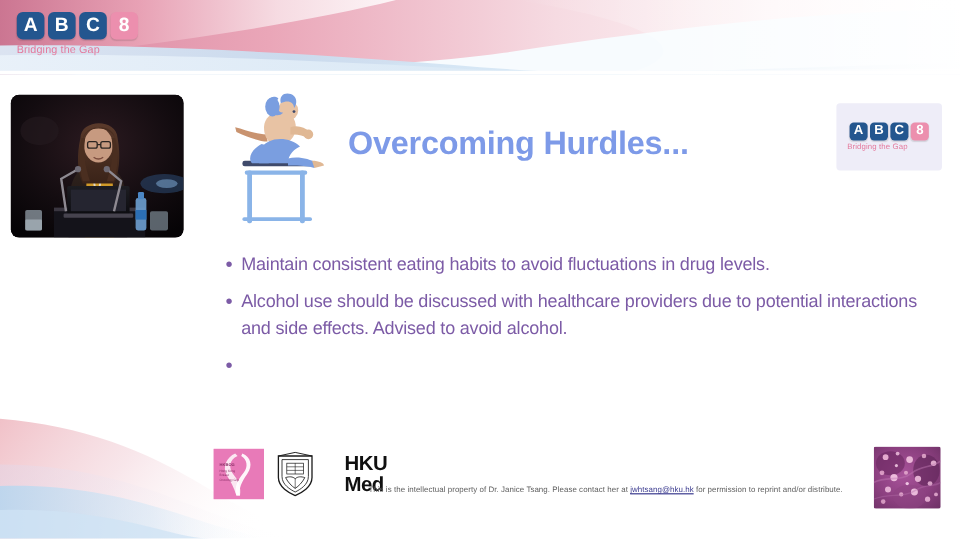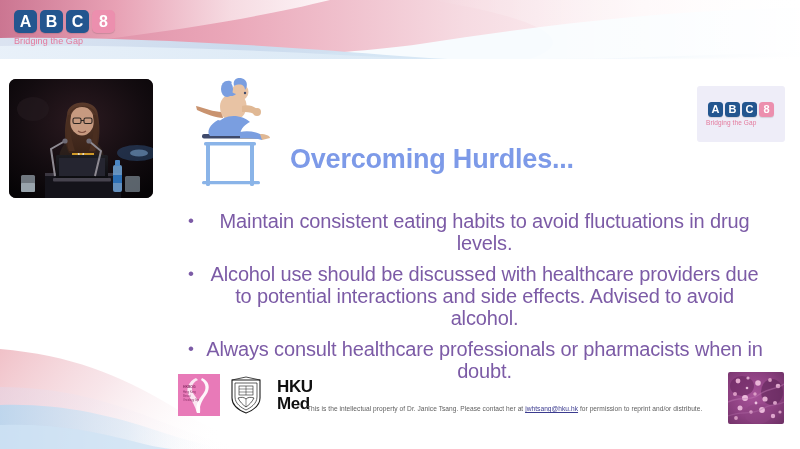--- a/index.html
+++ b/index.html
@@ -120,21 +120,20 @@
   .slide-title {
     position: absolute;
     left: 290px; top: 104px;
     width: 390px;
     color: #7d9ae8;
     font-size: 27px;
     font-weight: bold;
     letter-spacing: -0.2px;
     font-family: "Liberation Sans", sans-serif;
     z-index: 4;
-    margin-top: 40px;
   }
 
   
   .bullets {
     position: absolute;
     left: 188px; top: 210px;
     width: 580px;
     z-index: 4;
   }
   .bullet-row {
@@ -145,25 +144,24 @@
   .bullet-dot {
     color: #7c5ba6;
     font-size: 17px;
     line-height: 22px;
     width: 13px;
     flex: 0 0 13px;
     text-align: left;
   }
   .bullet-text {
     color: #7c5ba6;
-    font-size: 20px;
+    font-size: 15px;
     line-height: 22px;
     font-family: "Liberation Sans", sans-serif;
     letter-spacing: -0.15px;
-    text-align: center;
   }
 
   
   .bottom-wave {
     position: absolute;
     left: 0; bottom: 0;
     width: 330px; height: 140px;
     z-index: 1;
     pointer-events: none;
   }
@@ -188,21 +186,21 @@
 
   .hku-crest { width: 34px; height: 38px; display:block; }
 
   .hku-wordmark {
     font-family: "Liberation Sans", sans-serif;
     font-weight: bold;
     font-size: 17px;
     line-height: 17px;
     color: #101010;
     letter-spacing: -0.4px;
-    margin-left: 5px;
+    margin-left: 15px;
   }
 
   
   .footer-note {
     position: absolute;
     left: 307px; top: 405px;
     font-size: 6.6px;
     color: #5e5e5e;
     font-family: "Liberation Sans", sans-serif;
     letter-spacing: 0.05px;
@@ -409,21 +407,20 @@
     <div class="bullet-row">
       <span class="bullet-dot">•</span>
       <span class="bullet-text">Maintain consistent eating habits to avoid fluctuations in drug levels.</span>
     </div>
     <div class="bullet-row">
       <span class="bullet-dot">•</span>
       <span class="bullet-text">Alcohol use should be discussed with healthcare providers due to potential interactions and side effects. Advised to avoid alcohol.</span>
     </div>
     <div class="bullet-row">
       <span class="bullet-dot">•</span>
-      <span class="bullet-text">Always consult healthcare professionals or pharmacists when in doubt.</span>
     </div>
   </div>
 
   <div class="bottom-wave">
     <svg class="bottom-wave-svg" viewBox="0 0 330 140" preserveAspectRatio="none">
       <defs>
         <linearGradient id="bwPink" x1="0" y1="0" x2="1" y2="0.3">
           <stop offset="0%" stop-color="#eeb6be" stop-opacity="0.85"></stop>
           <stop offset="45%" stop-color="#f3d5dc" stop-opacity="0.6"></stop>
           <stop offset="100%" stop-color="#ffffff" stop-opacity="0"></stop>

